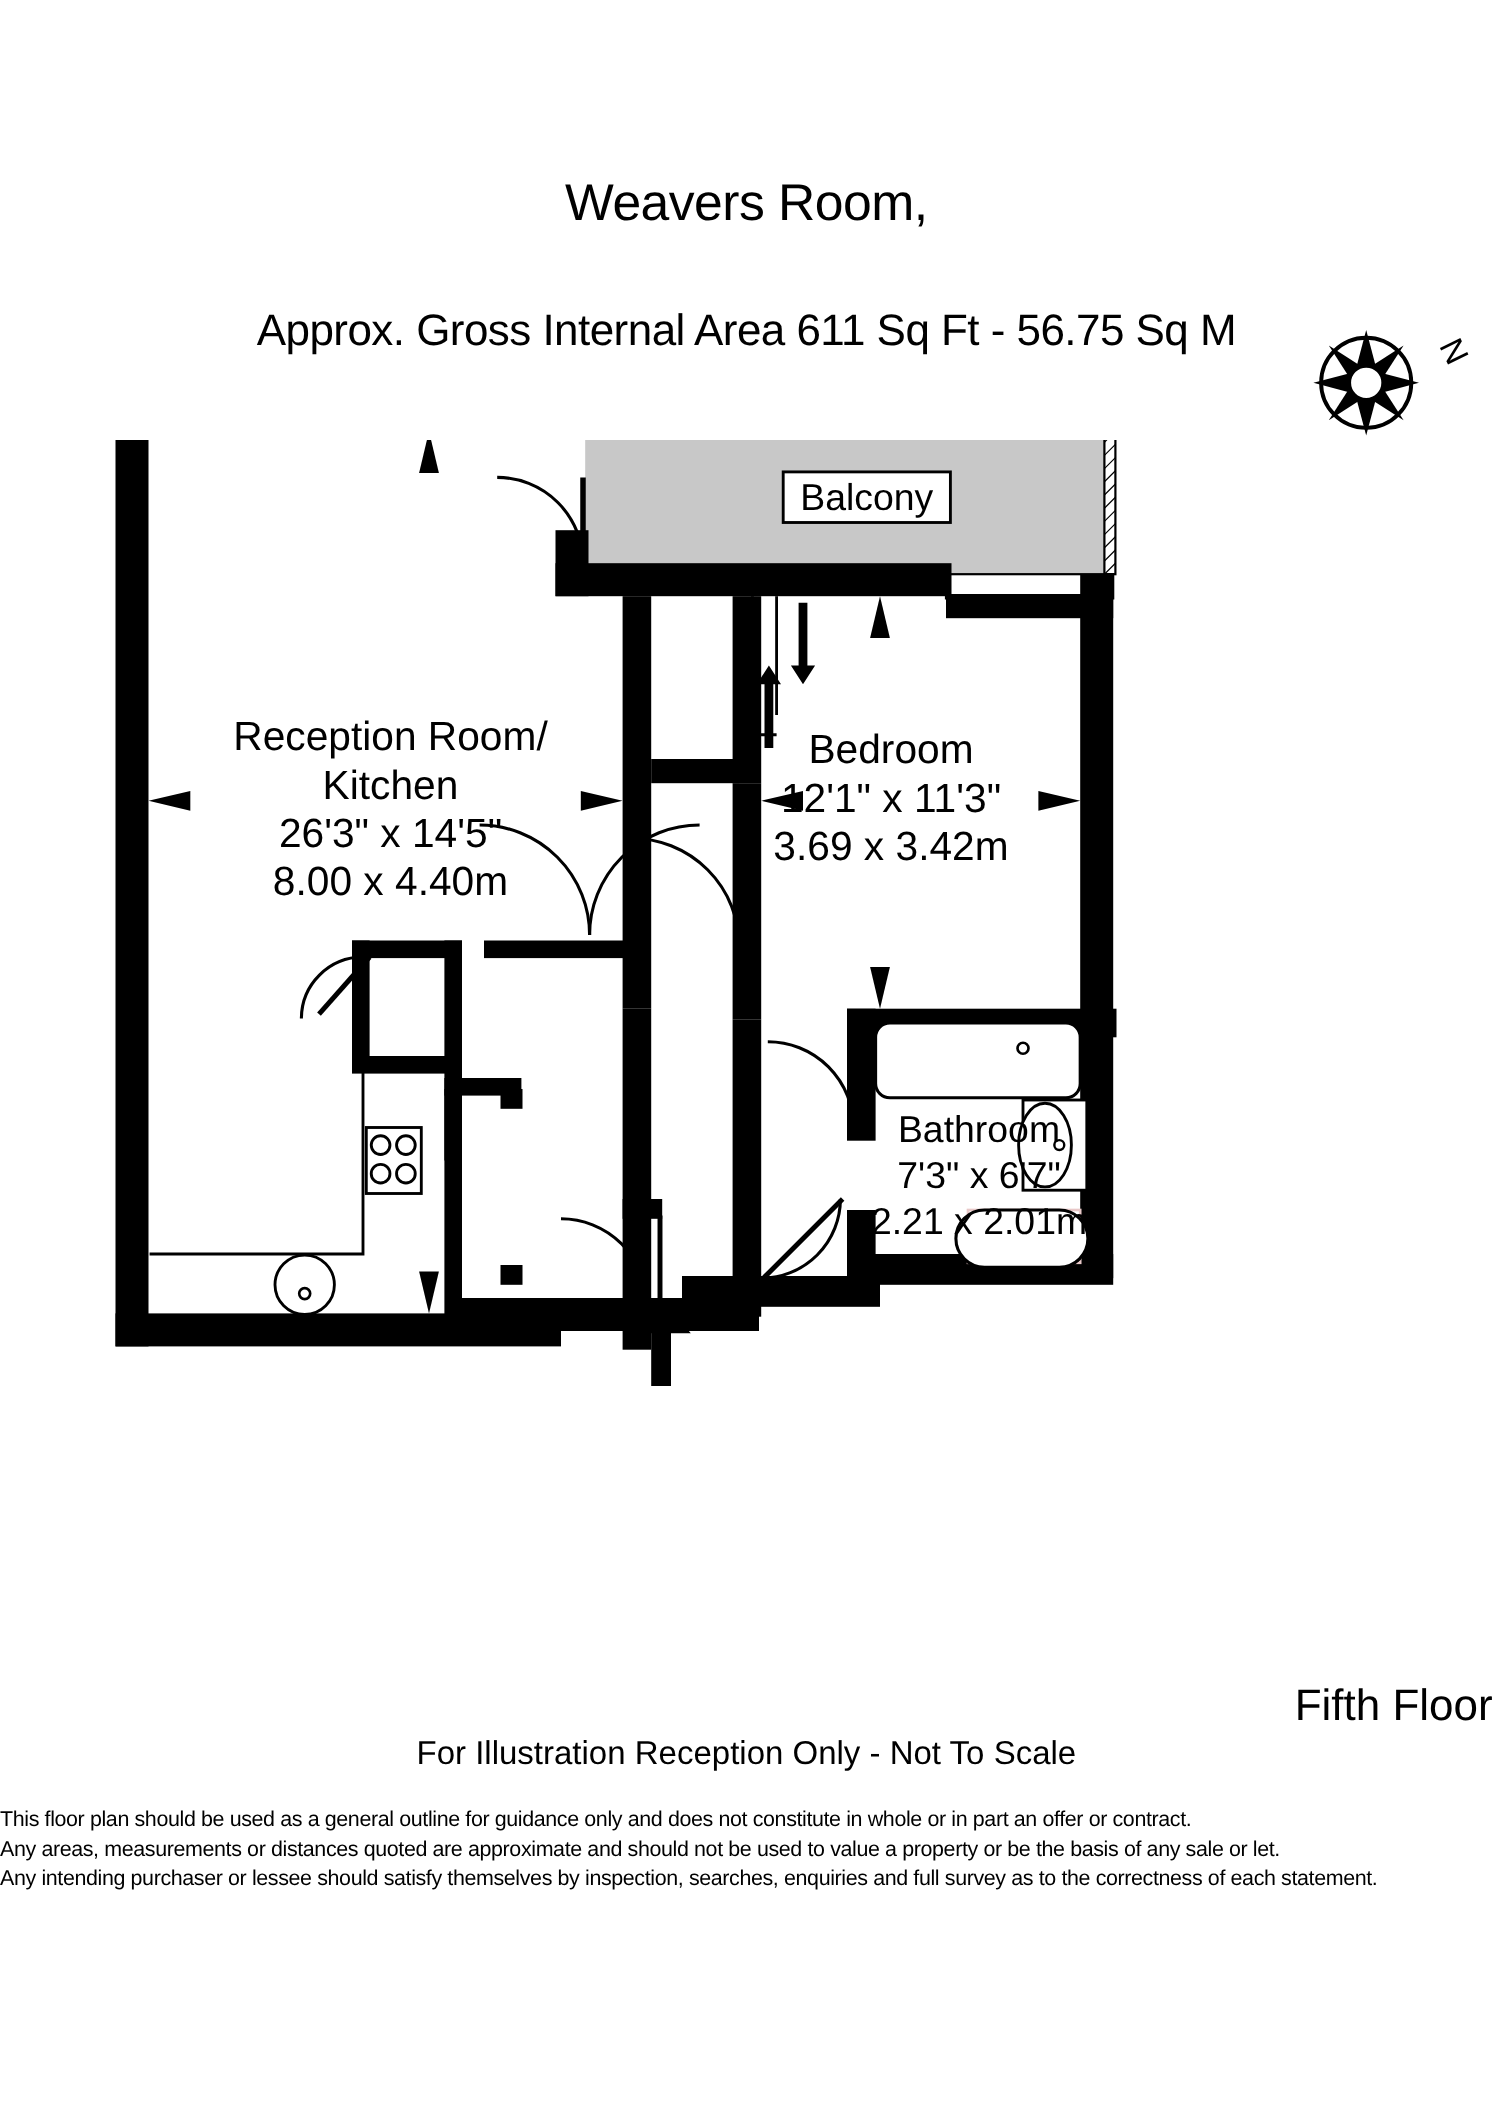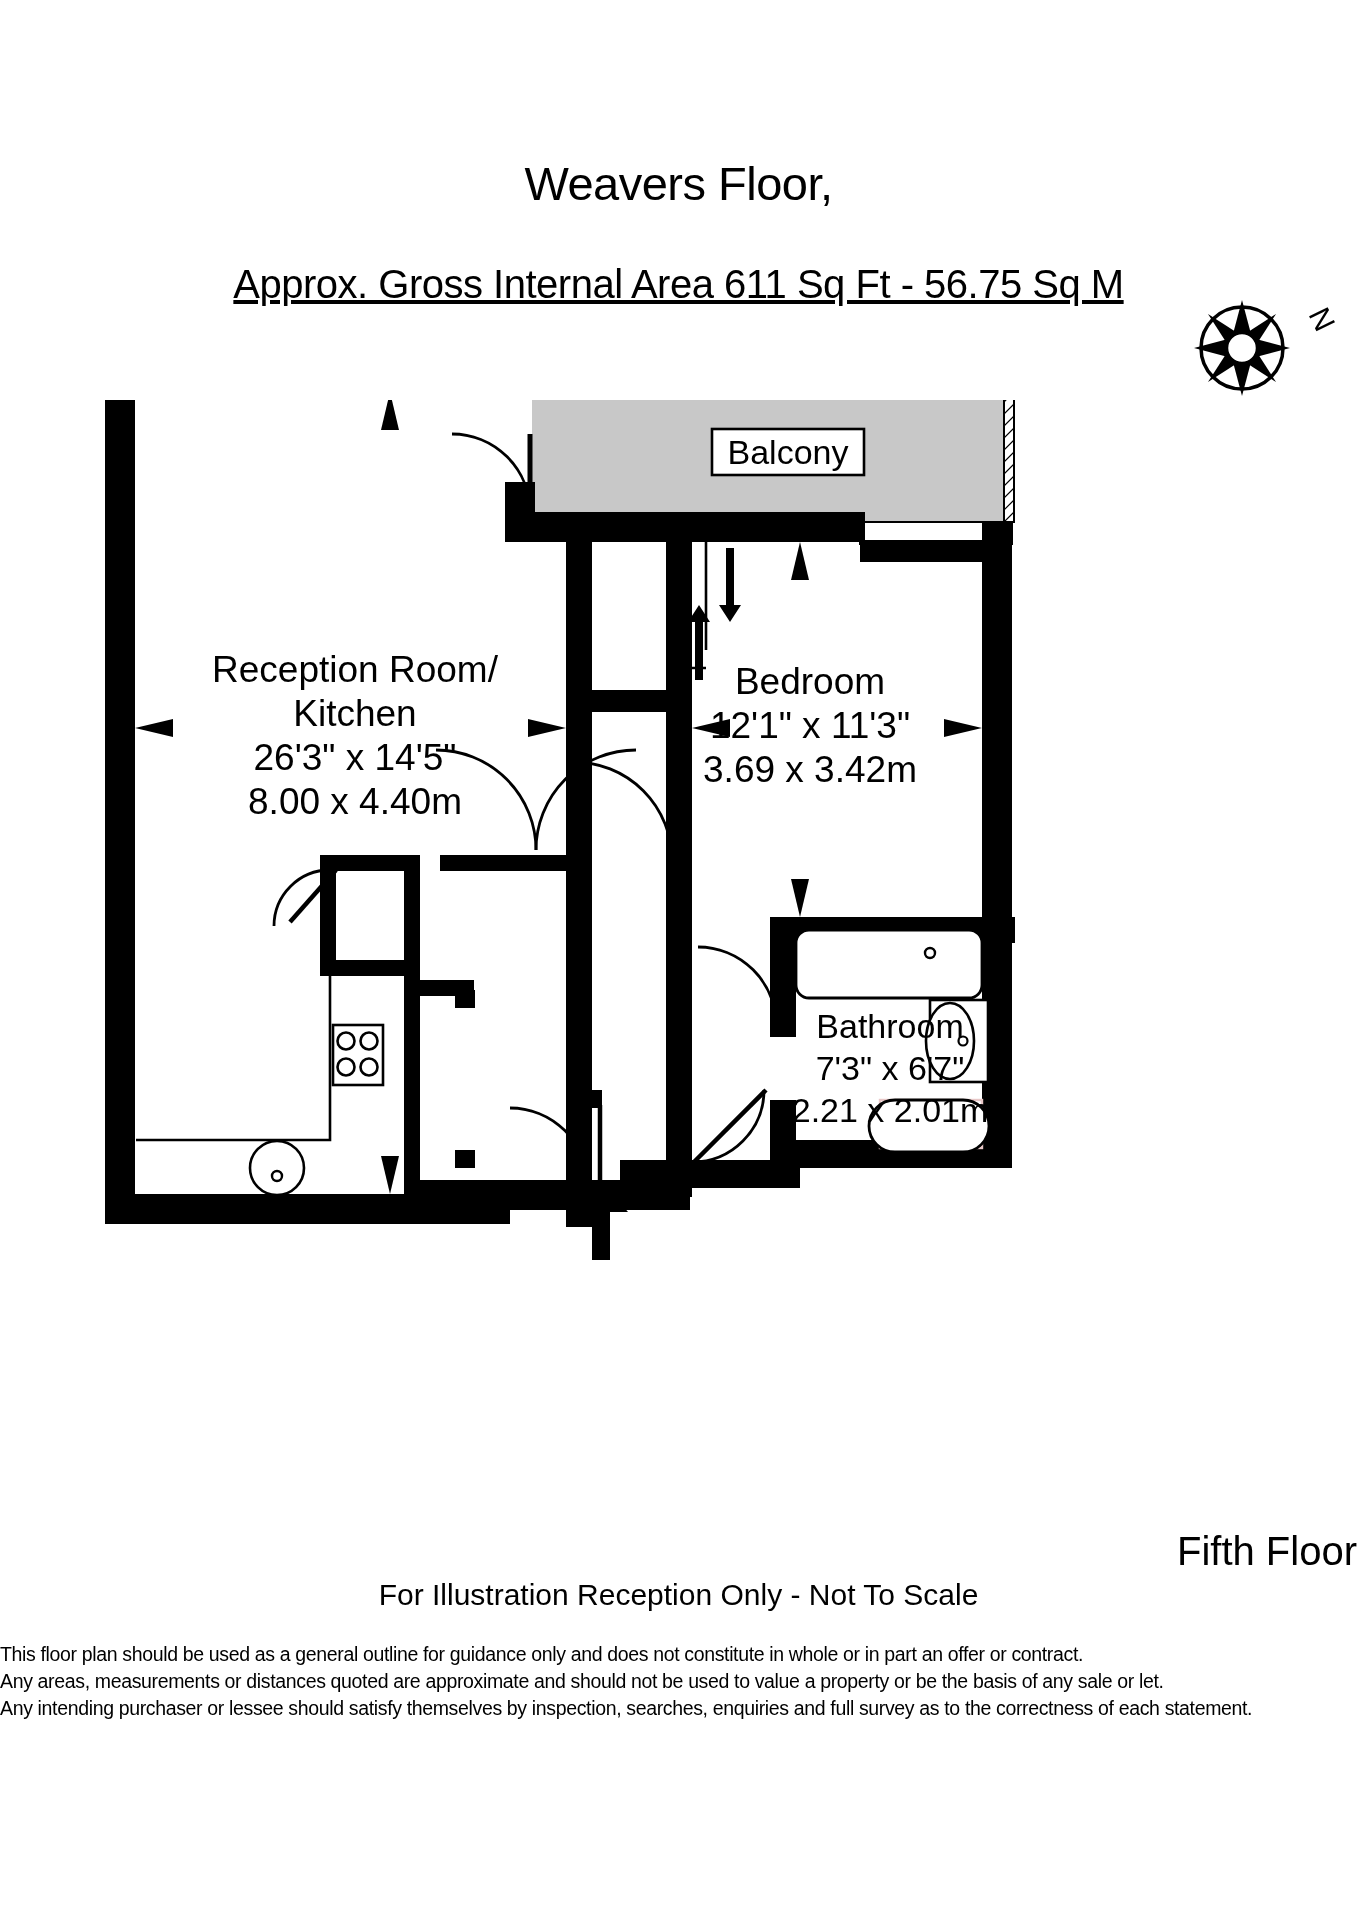--- a/index.html
+++ b/index.html
@@ -34,24 +34,23 @@
     top: 158px;
     font-size: 47px;
     line-height: 52px;
   }
   #title-line-2 {
     top: 214px;
     font-size: 47px;
     line-height: 52px;
   }
   #area-line {
-    top: 262px;
+    top: 279px;
     font-size: 40px;
     line-height: 44px;
-    text-decoration: underline;
   }
   #compass-wrap {
     position: absolute;
     left: 1190px;
     top: 288px;
     width: 150px;
     height: 110px;
   }
   #floorplan-svg {
     position: absolute;
@@ -88,21 +87,21 @@
     white-space: nowrap;
     letter-spacing: -0.35px;
   }
   text { font-family: "Liberation Sans", sans-serif; }
 </style>
 </head>
 <body>
 
 <div id="page">
 
-  <div class="hdr" id="title-line-1">Weavers Floor,</div>
+  <div class="hdr" id="title-line-1">Weavers Room,</div>
   <div class="hdr" id="area-line">Approx. Gross Internal Area   611 Sq Ft  -  56.75 Sq M</div>
 
   <div id="compass-wrap">
     <svg width="150" height="110" viewBox="0 0 150 110">
       <g transform="translate(52,60)">
         <circle cx="0" cy="0" r="41" fill="none" stroke="#000" stroke-width="3.5"></circle>
         <g fill="#000">
           <path d="M0,-48 L9,-14 L0,0 L-9,-14 Z"></path>
           <path d="M0,48 L9,14 L0,0 L-9,14 Z"></path>
           <path d="M-48,0 L-14,9 L0,0 L-14,-9 Z"></path>

